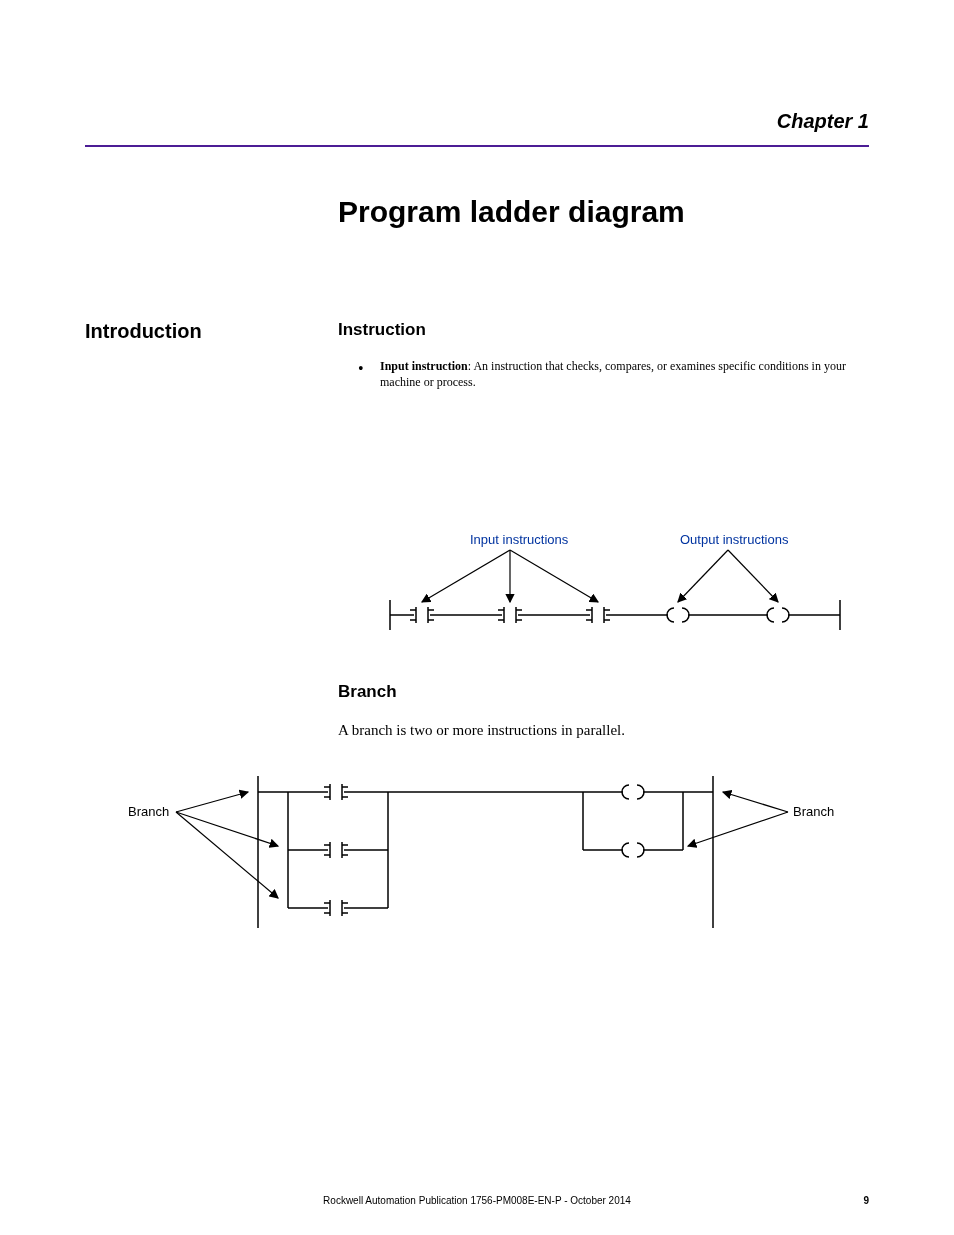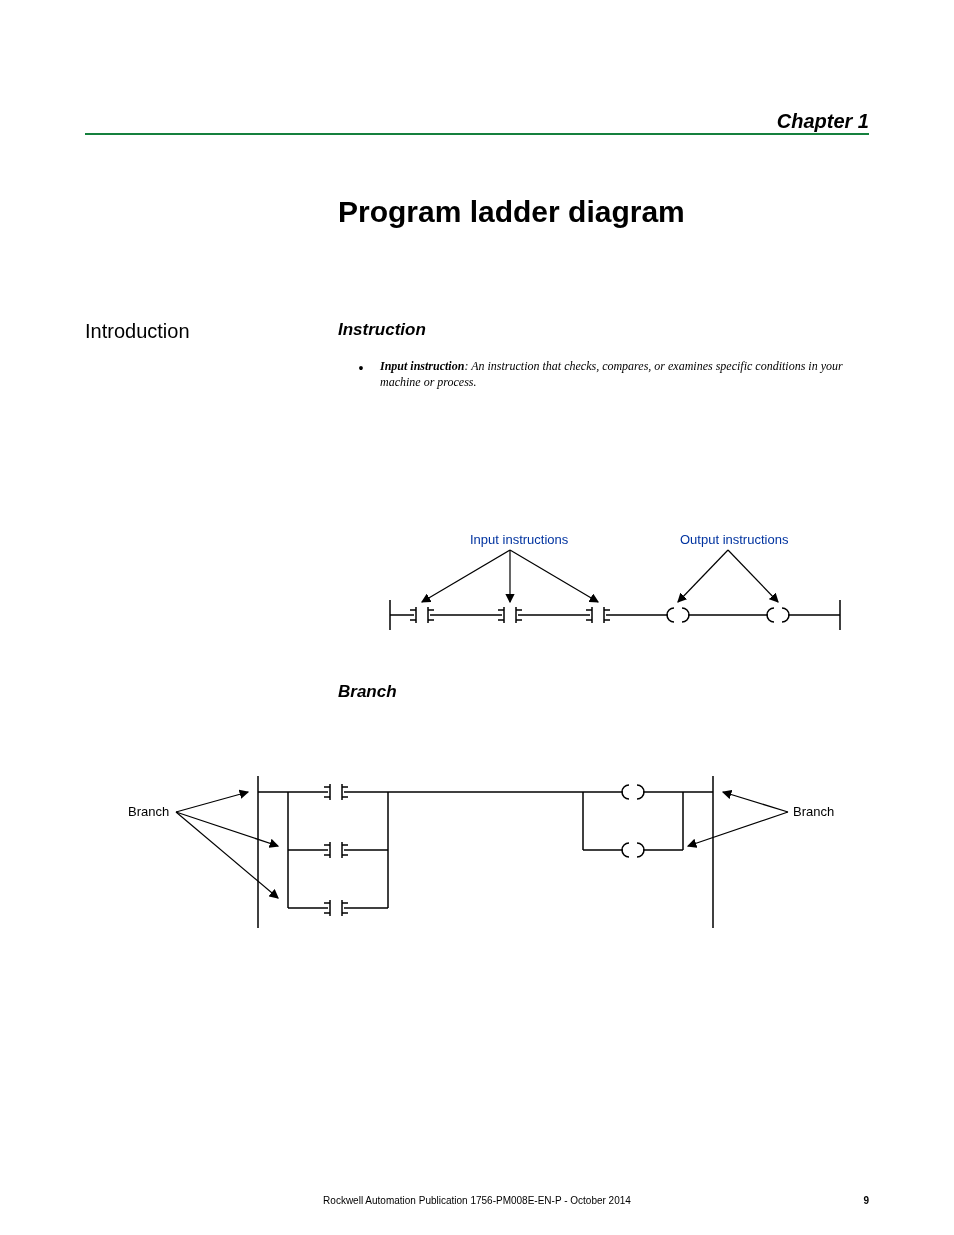--- a/index.html
+++ b/index.html
@@ -14,59 +14,58 @@
       width: 954px;
       height: 1235px;
       position: relative;
       padding: 0 85px;
     }
     .header {
       position: absolute;
       top: 110px;
       left: 85px;
       right: 85px;
-      border-bottom: 2px solid #15803d;
-      padding-bottom: 0;
+      border-bottom: 2px solid #4c1d95;
+      padding-bottom: 12px;
     }
     .chapter-label {
       text-align: right;
       font-family: Arial, Helvetica, sans-serif;
       font-weight: bold;
       font-style: italic;
       font-size: 20px;
     }
     .main-title {
       position: absolute;
       top: 195px;
       left: 338px;
       font-family: Liberation Sans, sans-serif;
       font-weight: bold;
       font-size: 30px;
     }
     .left-heading {
       position: absolute;
       left: 85px;
       font-family: Arial, Helvetica, sans-serif;
-      font-weight: normal;
+      font-weight: bold;
       font-size: 20px;
     }
     .intro-heading {
       top: 320px;
     }
     .sub-heading {
       font-family: Arial, Helvetica, sans-serif;
       font-weight: bold;
       font-size: 17px;
       margin-bottom: 18px;
     }
     .content-col {
       position: absolute;
       left: 338px;
       right: 87px;
-      font-style: italic;
     }
     .instruction-block {
       top: 320px;
     }
     .branch-block {
       top: 682px;
     }
     .body-text {
       font-size: 15px;
       line-height: 1.35;
@@ -205,20 +204,21 @@
   </g>
   <g>
     <rect x="388" y="77" width="20" height="16" fill="#fff"></rect>
     <path d="M 394 78 A 7 7 0 0 0 394 92" stroke="#000" stroke-width="1.5" fill="none"></path>
     <path d="M 402 78 A 7 7 0 0 1 402 92" stroke="#000" stroke-width="1.5" fill="none"></path>
   </g>
 </svg>
 
 <div class="content-col branch-block">
   <div class="sub-heading">Branch</div>
+  <p class="body-text">A branch is two or more instructions in parallel.</p>
 </div>
 
 <svg class="diagram2" viewBox="0 0 710 170">
   <defs>
     <marker id="arrowhead2" markerWidth="8" markerHeight="8" refX="7" refY="4" orient="auto">
       <polygon points="0 0, 8 4, 0 8" fill="#000"></polygon>
     </marker>
   </defs>
 
   <text x="0" y="48" font-family="Arial" font-size="13" fill="#000">Branch</text>

